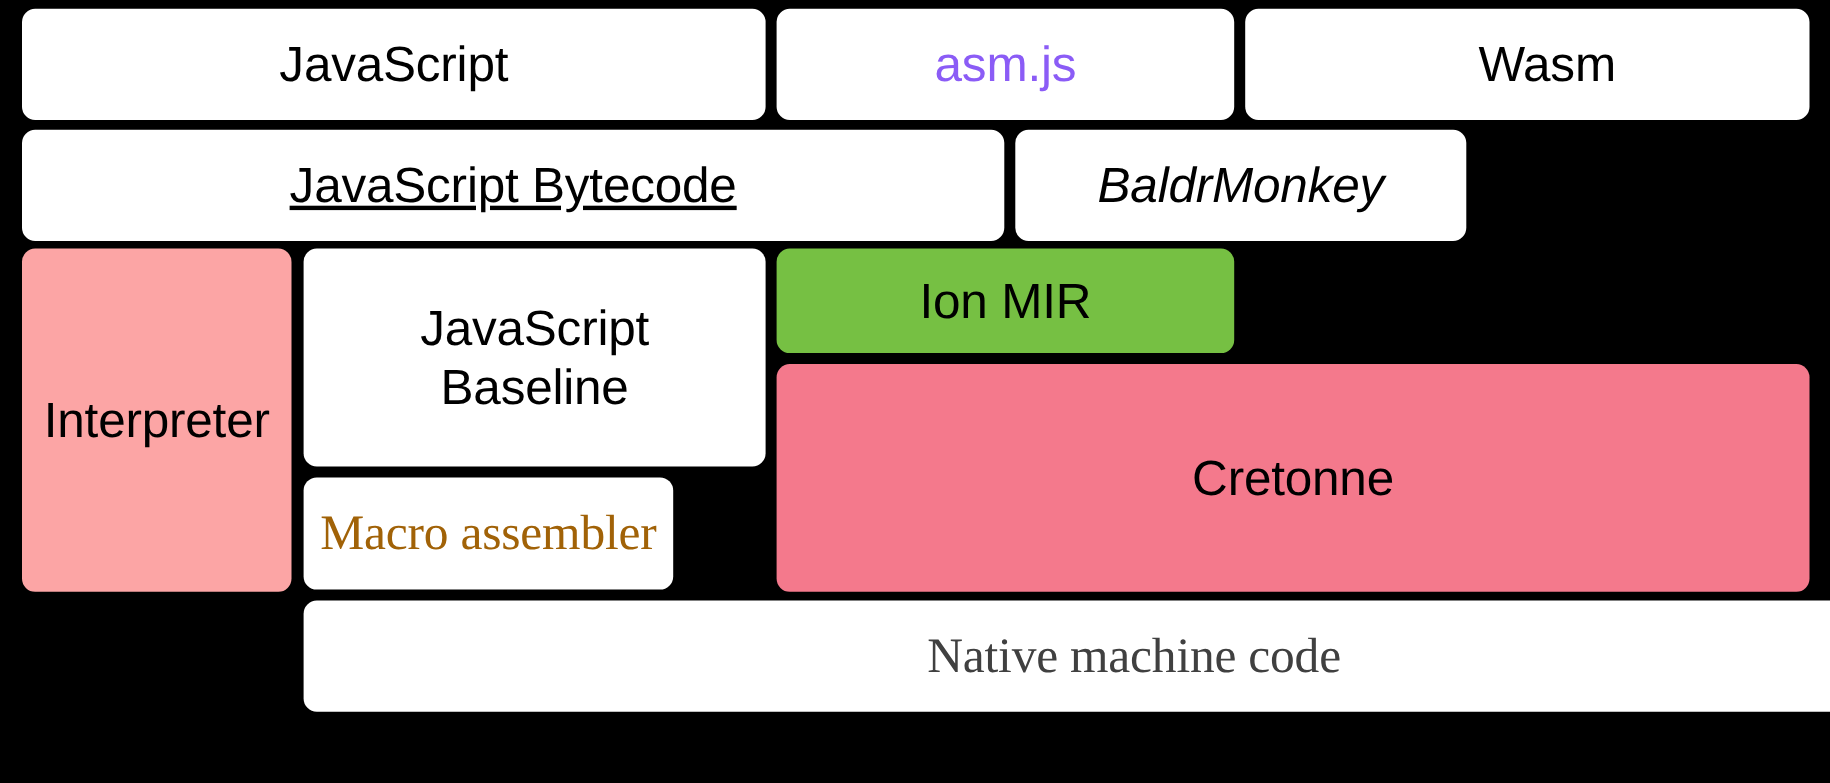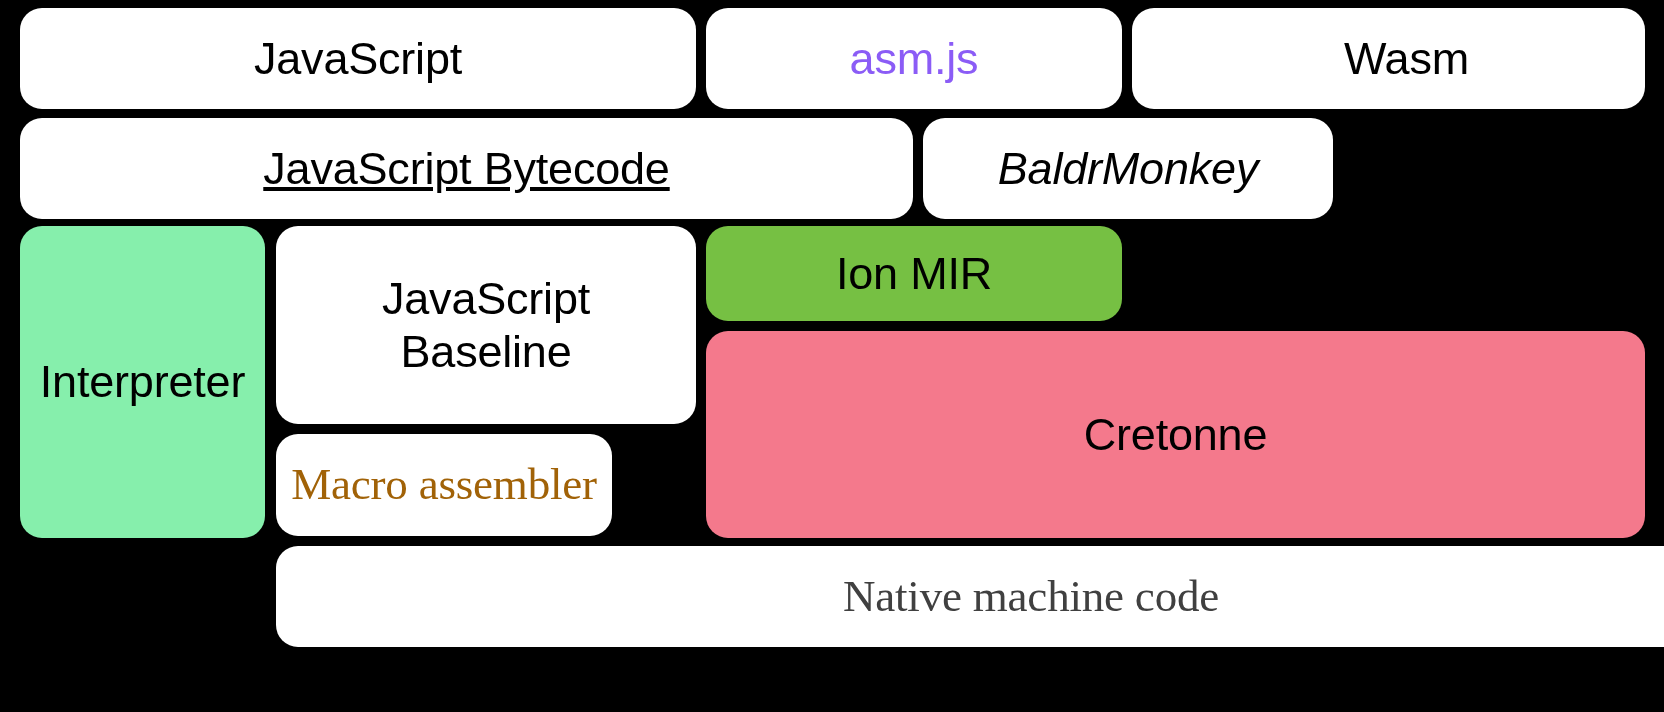--- a/index.html
+++ b/index.html
@@ -17,37 +17,37 @@
   }
   .box {
     position: absolute;
     box-sizing: border-box;
     display: flex;
     align-items: center;
     justify-content: center;
     text-align: center;
     color: #000000;
     line-height: 1.18;
-    border-radius: 22px;
+    border-radius: 12px;
     background: #ffffff;
     font-size: 45px;
     font-weight: 400;
     letter-spacing: -0.2px;
     white-space: pre-line;
   }
 </style>
 </head>
 <body>
 
 <div id="stage" style="background: rgb(0, 0, 0);">
     <div class="box" style="left: 20px; top: 8px; width: 676px; height: 101px; background: rgb(255, 255, 255); color: rgb(0, 0, 0);">JavaScript</div>
     <div class="box" style="left: 706px; top: 8px; width: 416px; height: 101px; background: rgb(255, 255, 255); color: #8b5cf6;">asm.js</div>
     <div class="box" style="left: 1132px; top: 8px; width: 513px; height: 101px; background: rgb(255, 255, 255); color: rgb(0, 0, 0); padding-left: 36px;">Wasm</div>
     <div class="box" style="left: 20px; top: 118px; width: 893px; height: 101px; background: rgb(255, 255, 255); color: rgb(0, 0, 0); text-decoration: underline;">JavaScript Bytecode</div>
     <div class="box" style="left: 923px; top: 118px; width: 410px; height: 101px; background: rgb(255, 255, 255); color: rgb(0, 0, 0); font-style: italic;">BaldrMonkey</div>
-    <div class="box" style="left: 20px; top: 226px; width: 245px; height: 312px; background: #86efac; color: rgb(0, 0, 0);">Interpreter</div>
+    <div class="box" style="left: 20px; top: 226px; width: 245px; height: 312px; background: #fca5a5; color: rgb(0, 0, 0);">Interpreter</div>
     <div class="box" style="left: 276px; top: 226px; width: 420px; height: 198px; background: rgb(255, 255, 255); color: rgb(0, 0, 0);">JavaScript
 Baseline</div>
     <div class="box" style="left: 276px; top: 434px; width: 336px; height: 102px; background: rgb(255, 255, 255); color: #a16207; font-family: Liberation Serif, serif;">Macro assembler</div>
     <div class="box" style="left: 706px; top: 331px; width: 939px; height: 207px; background: rgb(244, 121, 140); color: rgb(0, 0, 0);">Cretonne</div>
     <div class="box" style="left: 706px; top: 226px; width: 416px; height: 95px; background: rgb(118, 192, 67); color: rgb(0, 0, 0);">Ion MIR</div>
     <div class="box" style="left: 276px; top: 546px; width: 1510px; height: 101px; background: rgb(255, 255, 255); color: #404040; font-family: Liberation Serif, serif;">Native machine code</div>
   </div>
 
 </body></html>

